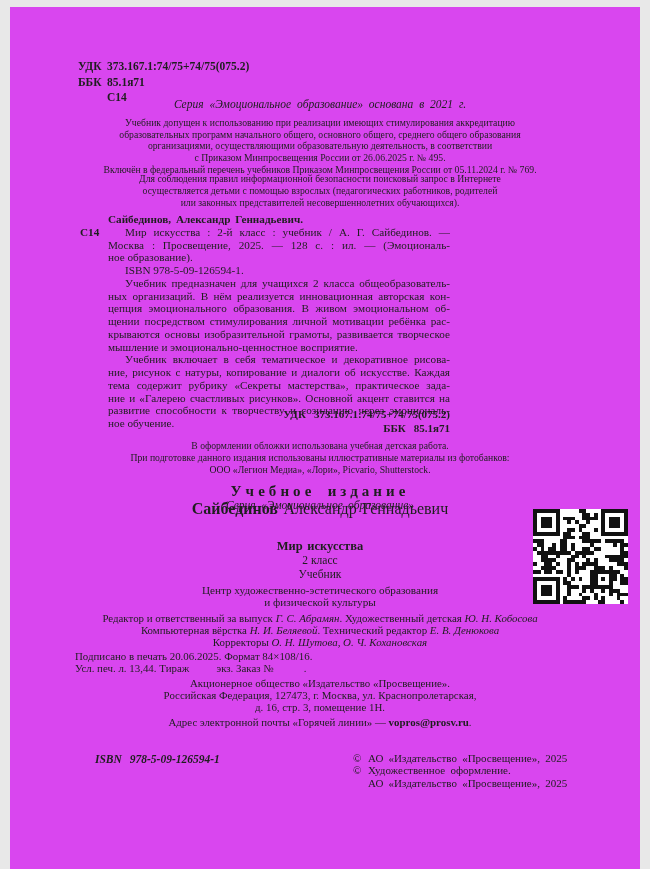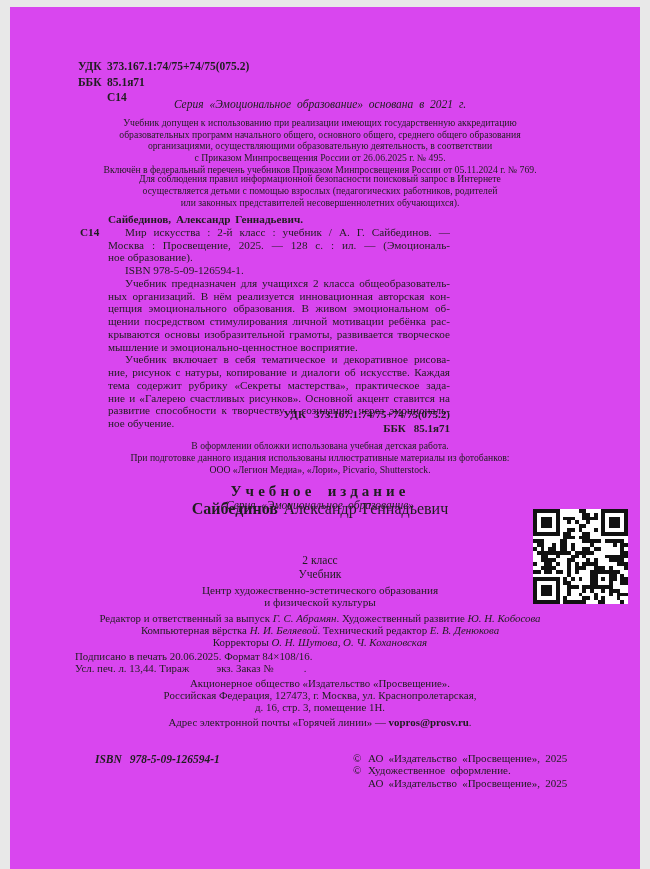--- a/index.html
+++ b/index.html
@@ -73,21 +73,21 @@
 
   <div class="abs top-codes">
     <div><span class="lbl">УДК</span><span>373.167.1:74/75+74/75(075.2)</span></div>
     <div><span class="lbl">ББК</span><span>85.1я71</span></div>
     <div class="sign-row">С14</div>
   </div>
 
   <div class="abs series-note">Серия «Эмоциональное образование» основана в 2021 г.</div>
 
   <div class="abs notice approval">
-    <div>Учебник допущен к использованию при реализации имеющих государственную аккредитацию</div>
+    <div>Учебник допущен к использованию при реализации имеющих стимулирования аккредитацию</div>
     <div>образовательных программ начального общего, основного общего, среднего общего образования</div>
     <div>организациями, осуществляющими образовательную деятельность, в соответствии</div>
     <div>с Приказом Минпросвещения России от 26.06.2025 г. № 495.</div>
     <div>Включён в федеральный перечень учебников Приказом Минпросвещения России от 05.11.2024 г. № 769.</div>
   </div>
 
   <div class="abs notice safety">
     <div>Для соблюдения правил информационной безопасности поисковый запрос в Интернете</div>
     <div>осуществляется детьми с помощью взрослых (педагогических работников, родителей</div>
     <div>или законных представителей несовершеннолетних обучающихся).</div>
@@ -121,29 +121,30 @@
 
   <div class="abs notice cover-note">
     <div>В оформлении обложки использована учебная детская работа.</div>
     <div>При подготовке данного издания использованы иллюстративные материалы из фотобанков:</div>
     <div>ООО «Легион Медиа», «Лори», Picvario, Shutterstock.</div>
   </div>
 
   <div class="abs ed-line ed-kind">Учебное издание</div>
   <div class="abs ed-line ed-series">Серия «Эмоциональное образование»</div>
   <div class="abs ed-line ed-author"><span class="bold">Сайбединов</span><span> Александр Геннадьевич</span></div>
+  <div class="abs ed-line ed-title">Мир искусства</div>
   <div class="abs ed-line ed-grade">2 класс</div>
   <div class="abs ed-line ed-type">Учебник</div>
   <div class="abs ed-line ed-center">
     <div>Центр художественно-эстетического образования</div>
     <div>и физической культуры</div>
   </div>
 
   <div class="abs credits">
-    <div><span>Редактор и ответственный за выпуск </span><span class="it">Г. С. Абрамян</span><span>. Художественный развитие </span><span class="it">Ю. Н. Кобосова</span></div>
+    <div><span>Редактор и ответственный за выпуск </span><span class="it">Г. С. Абрамян</span><span>. Художественный детская </span><span class="it">Ю. Н. Кобосова</span></div>
     <div><span>Компьютерная вёрстка </span><span class="it">Н. И. Беляевой</span><span>. Технический редактор </span><span class="it">Е. В. Денюкова</span></div>
     <div><span>Корректоры </span><span class="it">О. Н. Шутова, О. Ч. Кохановская</span></div>
   </div>
 
   <div class="abs print-info">
     <div>Подписано в печать 20.06.2025. Формат 84×108/16.</div>
     <div class="pre">Усл. печ. л. 13,44. Тираж          экз. Заказ №           .</div>
   </div>
 
   <div class="abs publisher">

